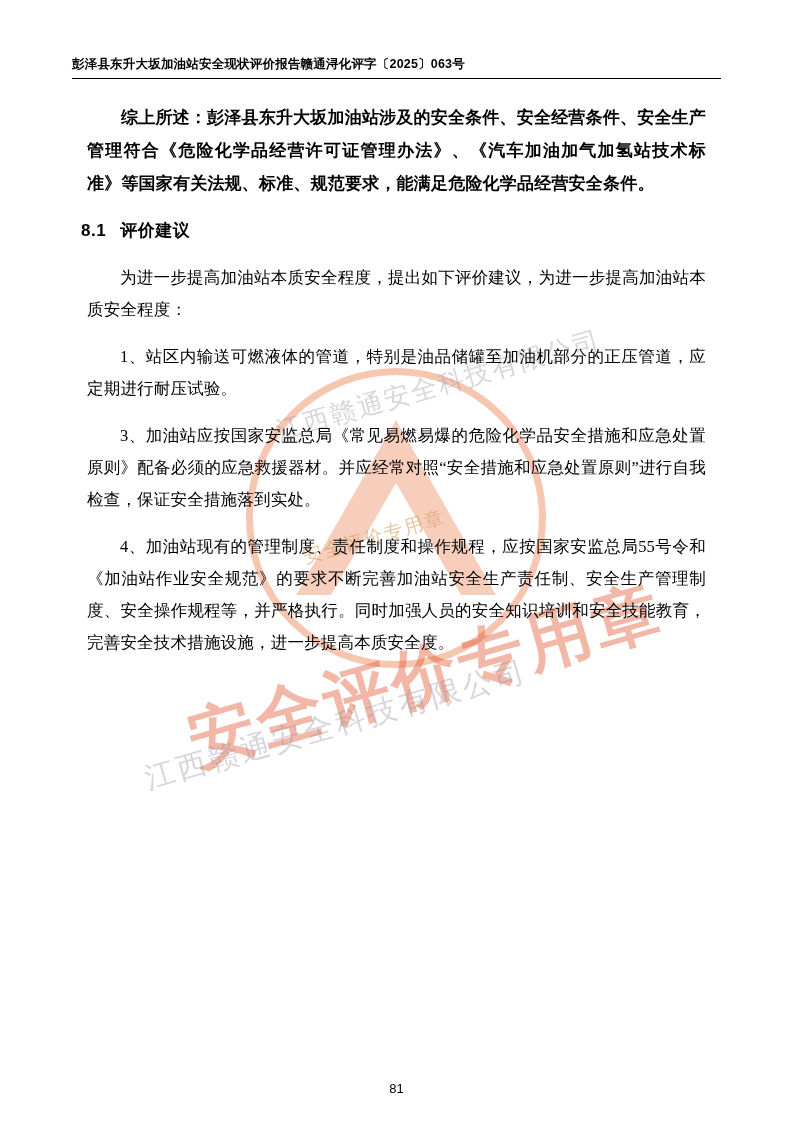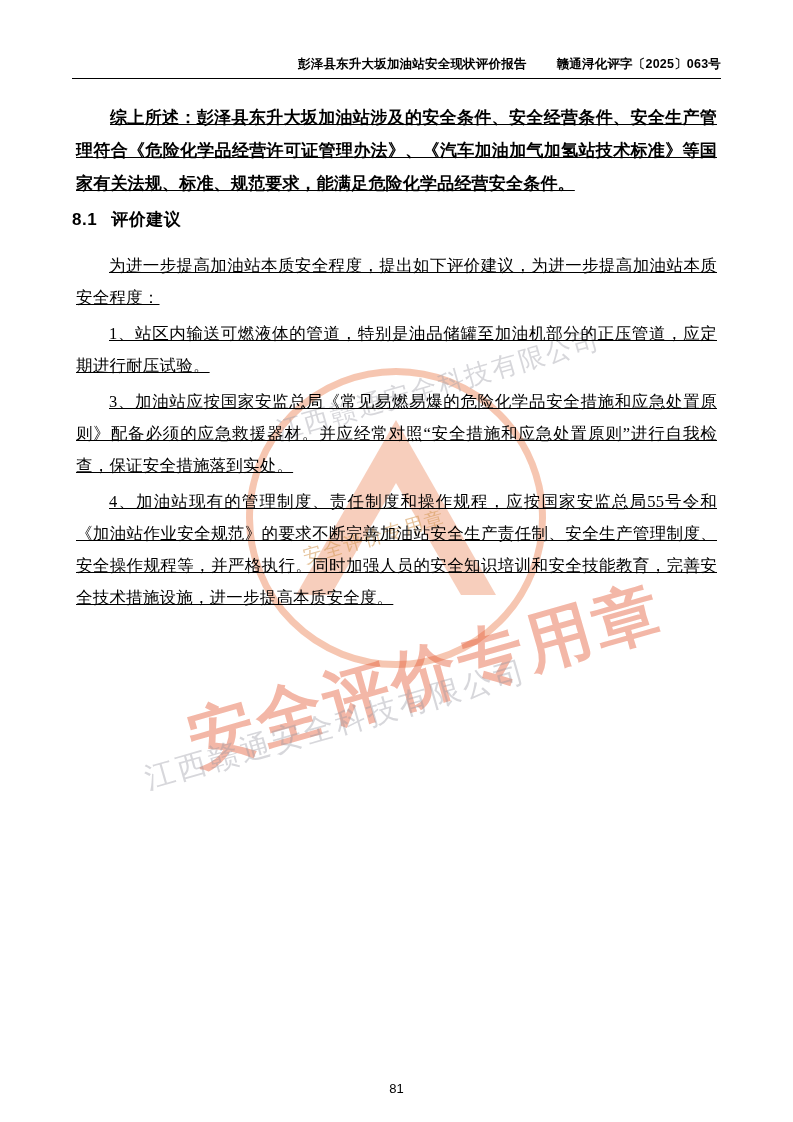--- a/index.html
+++ b/index.html
@@ -112,45 +112,43 @@
     transform-origin: left top;
     white-space: nowrap;
     font-family: "Liberation Sans", sans-serif;
   }
 
   
   .header {
     position: relative;
     z-index: 2;
     display: flex;
-    justify-content: flex-end;
+    justify-content: flex-start;
     align-items: flex-end;
     font-size: 12.5px;
     font-weight: bold;
     font-family: "Liberation Sans", sans-serif;
     padding-bottom: 5px;
     border-bottom: 1.3px solid #000;
     letter-spacing: 0.2px;
-    gap: 30px;
   }
 
   .content {
     position: relative;
     z-index: 2;
     margin-top: 22px;
     font-size: 16.5px;
     line-height: 32px;
     text-align: justify;
   }
 
   p.para {
-    margin: 4px;
+    margin: 15px;
     text-indent: 2em;
     letter-spacing: 0.2px;
-    text-decoration: underline;
   }
 
   p.lead {
     font-weight: bold;
     font-size: 17px;
     line-height: 33px;
   }
 
   h2.h-sec {
     font-family: "Liberation Sans", sans-serif;
@@ -159,21 +157,21 @@
     margin: 36px 0 22px 0;
     letter-spacing: 0.5px;
   }
   h3.h-sub {
     font-family: "Liberation Sans", sans-serif;
     font-size: 17px;
     font-weight: bold;
     margin: 0 0 14px 0;
     letter-spacing: 0.5px;
   }
-  h3.h-sub .num { margin-right: 14px; }
+  h3.h-sub .num { margin-right: 14px; margin-left: 9px; }
 
   .footer {
     position: absolute;
     left: 0;
     bottom: 26px;
     width: 100%;
     text-align: center;
     font-size: 13px;
     font-family: "Liberation Sans", sans-serif;
     z-index: 2;

